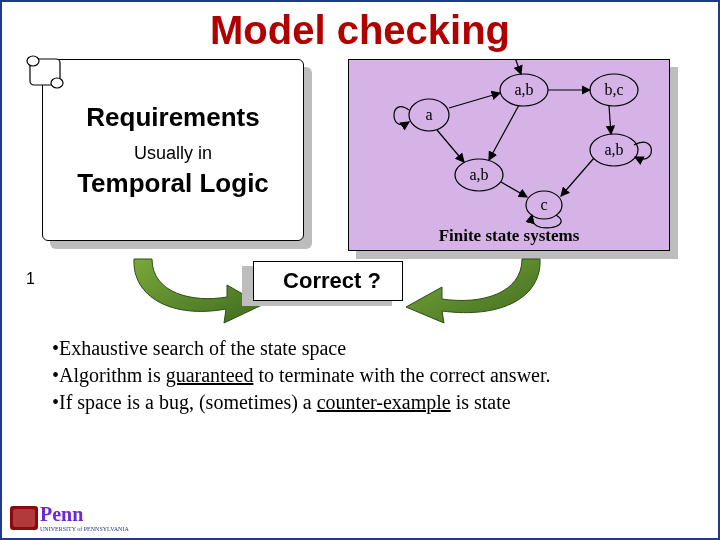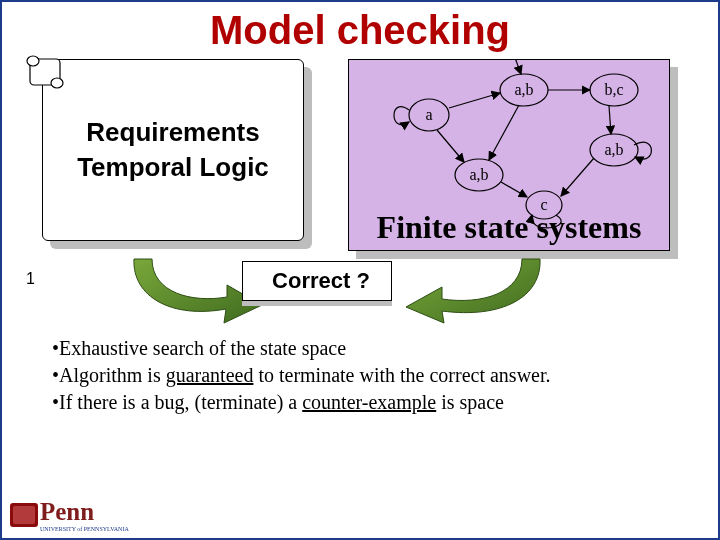--- a/index.html
+++ b/index.html
@@ -47,29 +47,29 @@
     background: #bdbdbd;
   }
   .fsm-box {
     position: absolute; top: 0; left: 0; width: 322px; height: 192px;
     background: #d6b3e6; border: 1.5px solid #000;
   }
   .fsm-box svg { position: absolute; top: 0; left: 0; }
   .node-label { font-family: Georgia, serif; font-size: 16px; }
   .fsm-caption {
     position: absolute; bottom: 4px; left: 0; width: 100%;
-    text-align: center; font-family: Georgia, serif; font-size: 32px;
+    text-align: center; font-family: Georgia, serif; font-size: 17px;
     font-weight: bold; color: #000;
   }
 
   .arrows-zone { position: relative; height: 70px; }
   .correct-wrap { position: absolute; left: 235px; top: 2px; }
   .correct-shadow { position: absolute; top: 5px; left: 5px; width: 150px; height: 40px; background: #bdbdbd; }
   .correct-box {
-    position: absolute; top: 0; left: 5px; width: 150px; height: 40px;
+    position: absolute; top: 0; left: 16px; width: 150px; height: 40px;
     background: #fff; border: 1.5px solid #000;
     display: flex; align-items: center; justify-content: center;
     font-size: 22px; font-weight: bold; padding-left: 8px;
   }
 
   .bullets {
     padding: 6px 60px 0 50px;
     font-family: Georgia, serif;
     font-size: 20px;
     line-height: 1.35;
@@ -81,39 +81,40 @@
     position: absolute; left: 8px; bottom: 6px;
     display: flex; align-items: center; gap: 2px;
   }
   .penn-shield {
     width: 28px; height: 24px; background: #8a0b0b; border-radius: 3px;
     position: relative;
   }
   .penn-shield:after {
     content: ""; position: absolute; inset: 3px; background: #b33a3a; border-radius: 2px;
   }
-  .penn-text { font-family: Georgia, serif; font-size: 25px; font-weight: bold; color: #7f1d1d; }
+  .penn-text { font-family: Georgia, serif; font-size: 20px; font-weight: bold; color: #6d28d9; }
   .penn-sub { font-family: Georgia, serif; font-size: 6px; color: #1e3a8a; line-height: 1; }
 
   .slidenum {
     position: absolute; left: 24px; bottom: 250px;
     font-family: Arial, sans-serif; font-size: 16px; color: #000;
   }
 </style>
 </head>
 <body>
 
 <div class="title">Model checking</div>
 
 <div class="top-row">
 
   <div class="req-box-wrap">
     <div class="req-shadow"></div>
     <div class="req-box">
       <div class="req-title">Requirements</div>
+      <div class="req-sub">Usually in</div>
       <div class="req-main">Temporal Logic</div>
     </div>
     <svg class="scroll-icon" width="50" height="50">
       <rect x="10" y="12" width="30" height="26" rx="4" fill="#fff" stroke="#000" stroke-width="1.2"></rect>
       <ellipse cx="13" cy="14" rx="6" ry="5" fill="#fff" stroke="#000" stroke-width="1.2"></ellipse>
       <ellipse cx="37" cy="36" rx="6" ry="5" fill="#fff" stroke="#000" stroke-width="1.2"></ellipse>
     </svg>
   </div>
 
   <div class="fsm-box-wrap">
@@ -174,21 +175,21 @@
     <div class="correct-box">Correct ?</div>
   </div>
 </div>
 
 <div class="bullets">
   <span class="line">•Exhaustive search of the state space</span>
   <span class="line">
     <span>•Algorithm is </span><span class="underline">guaranteed</span><span> to terminate with the correct answer.</span>
   </span>
   <span class="line">
-    <span>•If there is a bug, (terminate) a </span><span class="underline">counter-example</span><span> is space</span>
+    <span>•If space is a bug, (sometimes) a </span><span class="underline">counter-example</span><span> is state</span>
   </span>
 </div>
 
 <div class="slidenum">1</div>
 
 <div class="logo-zone">
   <div class="penn-shield"></div>
   <div>
     <div class="penn-text">Penn</div>
     <div class="penn-sub">UNIVERSITY of PENNSYLVANIA</div>

